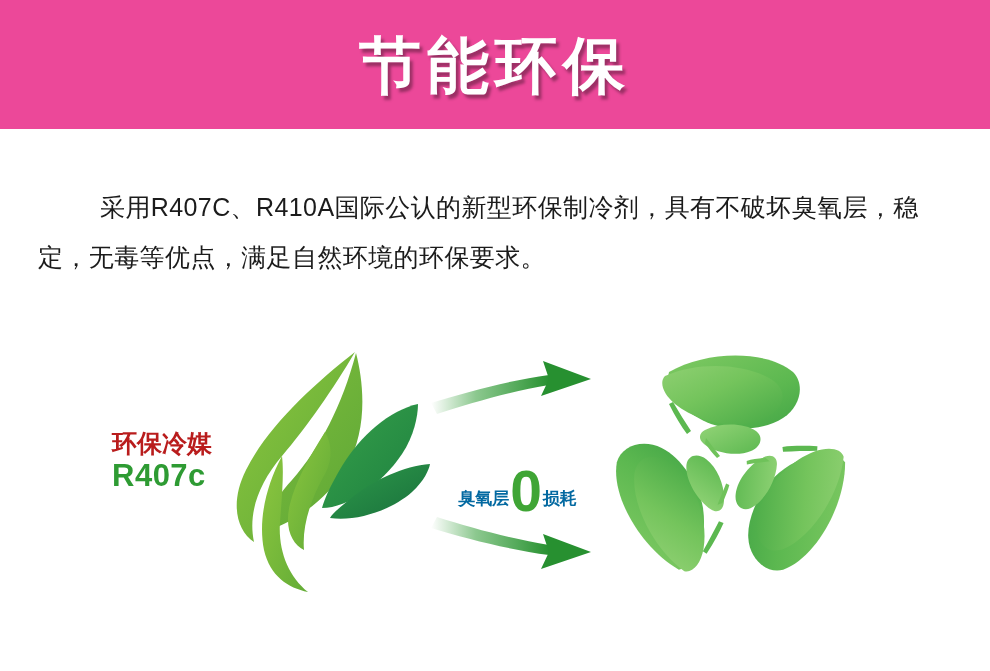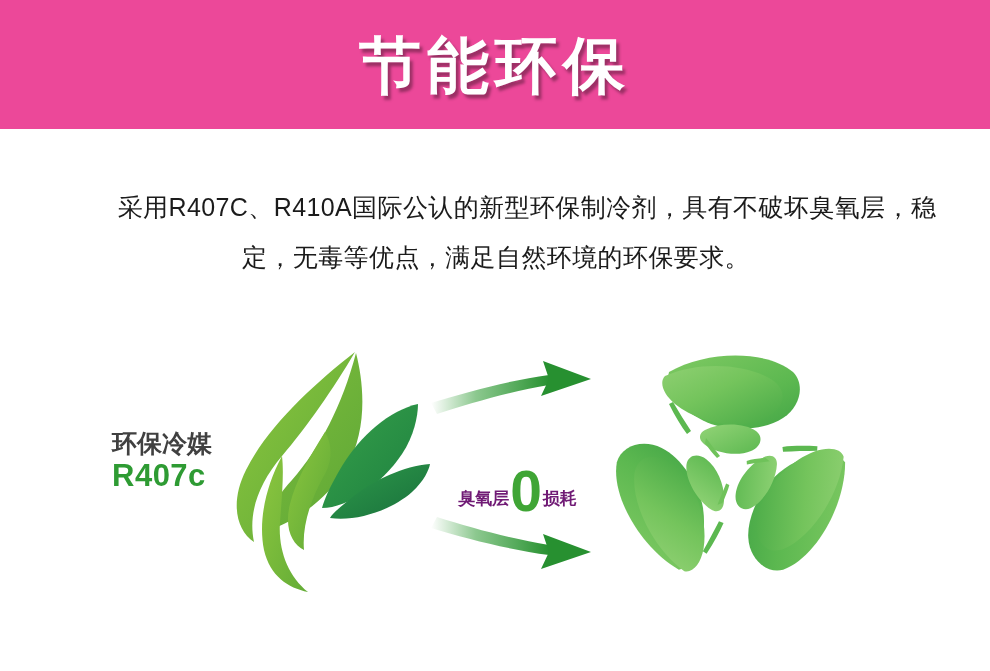--- a/index.html
+++ b/index.html
@@ -42,21 +42,21 @@
   .body-copy {
     position: absolute;
     left: 38px;
     top: 182px;
     width: 916px;
     color: #1b1b1b;
     font-size: 25px;
     line-height: 50px;
     text-indent: 62px;
     letter-spacing: 0.4px;
-    text-align: center;
+    text-align: left;
   }
 
   
   .illustration {
     position: absolute;
     left: 0;
     top: 318px;
     width: 990px;
     height: 280px;
   }
@@ -65,21 +65,21 @@
     position: absolute;
     left: 112px;
     top: 112px;
     width: 150px;
     line-height: 1.06;
   }
   .refrigerant-label .label-cn {
     display: block;
     font-size: 25px;
     font-weight: bold;
-    color: #404040;
+    color: #b91c1c;
     letter-spacing: 0px;
   }
   .refrigerant-label .label-code {
     display: block;
     font-size: 31px;
     font-weight: bold;
     color: #2E9B33;
     letter-spacing: 0.5px;
     margin-top: 3px;
   }
@@ -106,21 +106,21 @@
     top: 104px;
     width: 185px;
     height: 60px;
     display: flex;
     align-items: center;
     justify-content: center;
   }
   .ozone-text .oz-cn {
     font-size: 17px;
     font-weight: bold;
-    color: #701a75;
+    color: #0369a1;
     letter-spacing: 0px;
     line-height: 1;
     position: relative;
     top: 6px;
   }
   .ozone-text .oz-zero {
     font-size: 57px;
     font-weight: bold;
     color: #3FA535;
     line-height: 1;

